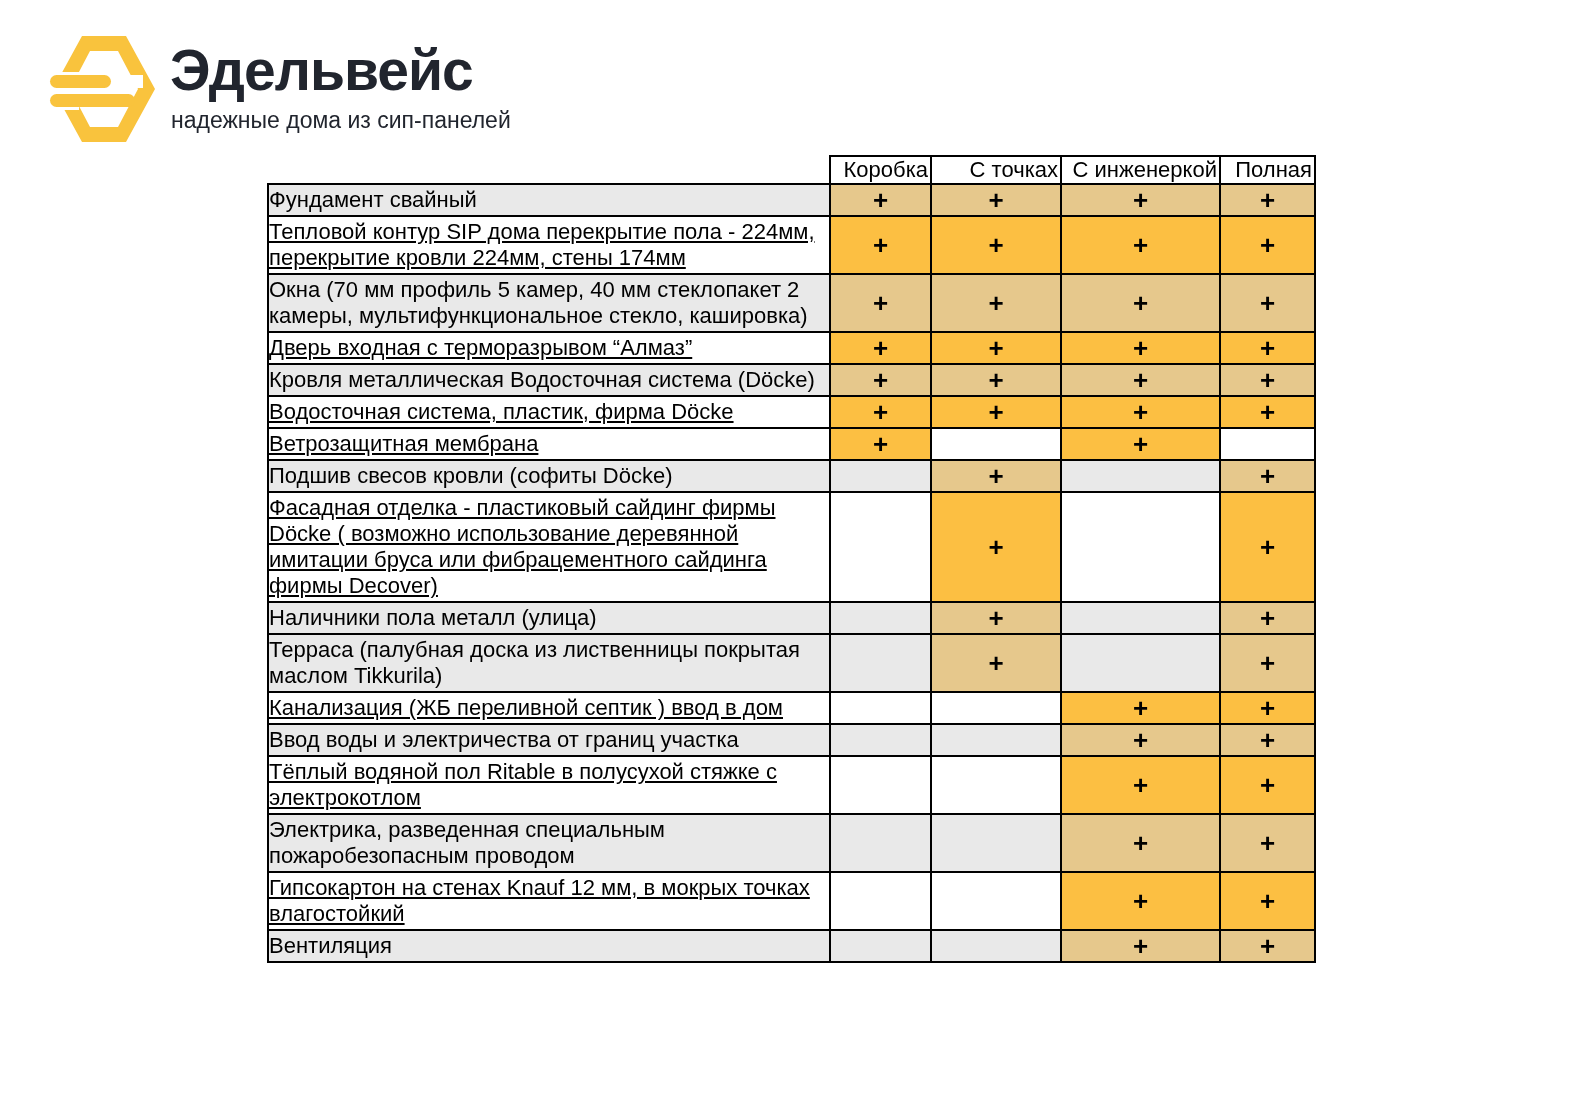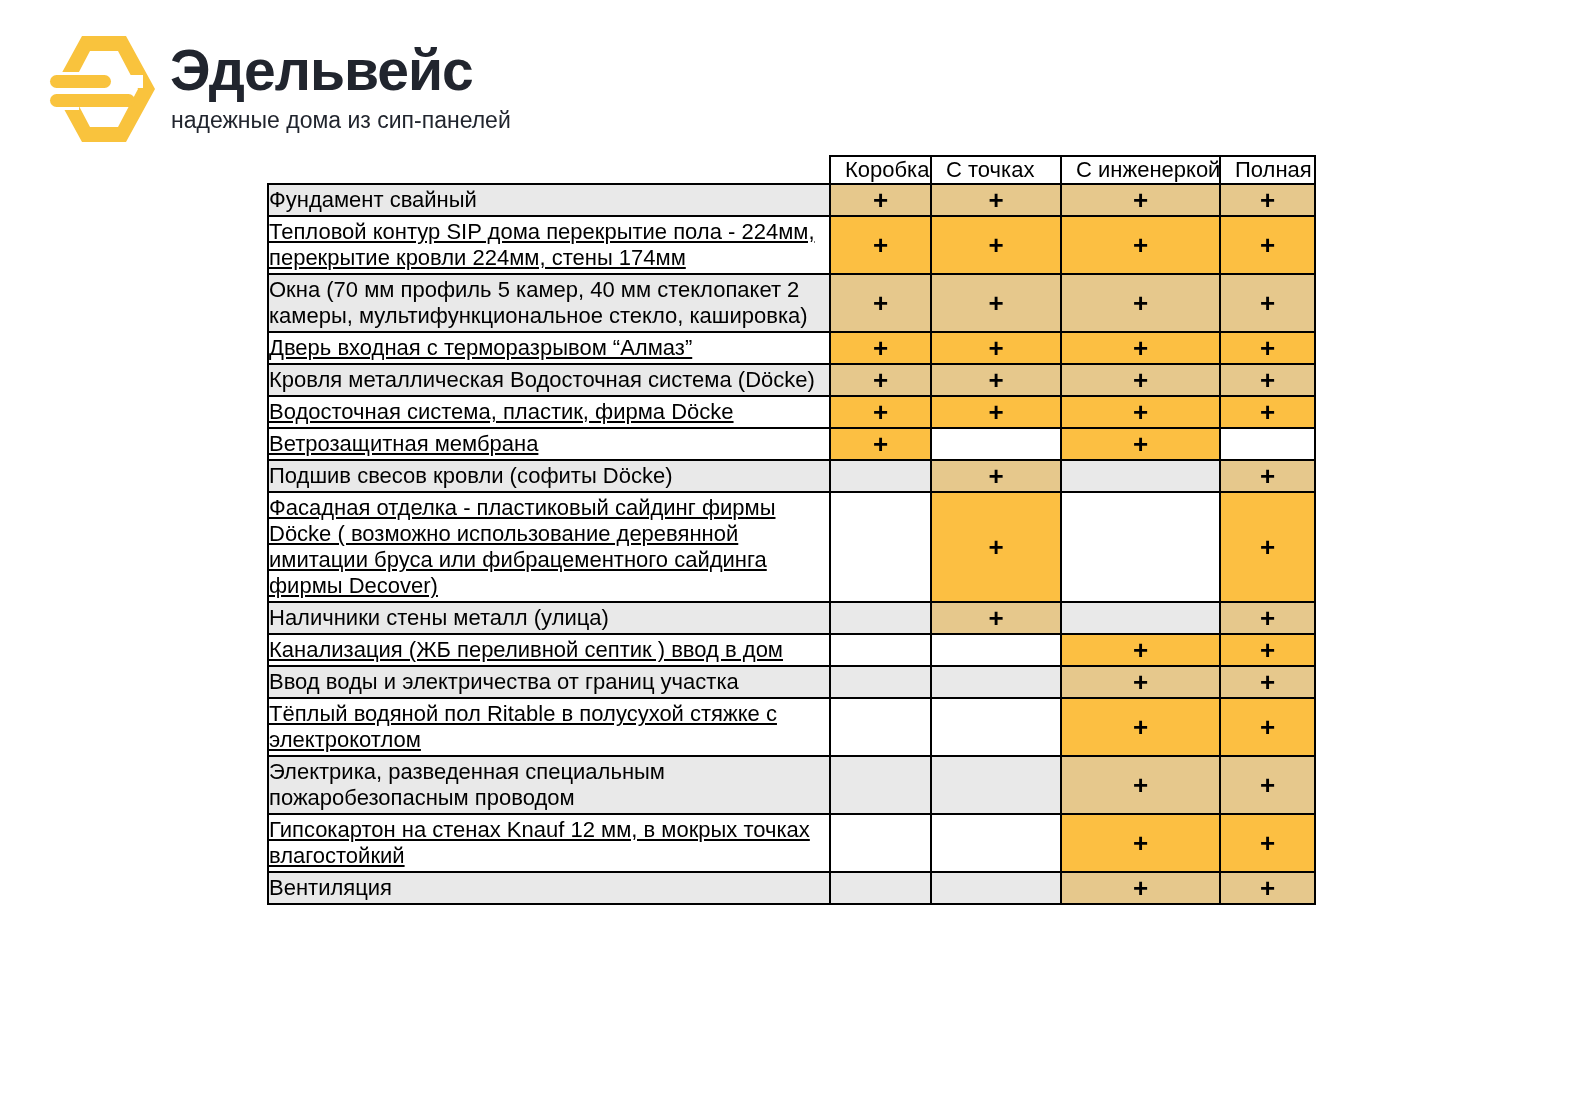--- a/index.html
+++ b/index.html
@@ -33,22 +33,22 @@
   }
   table.cmp th, table.cmp td {
     border: 2px solid var(--border, #000);
     font-size: 22px;
     line-height: 26px;
     vertical-align: middle;
   }
   table.cmp th {
     background: #fff;
     font-weight: 400;
-    text-align: left;
-    padding: 0 14px;
+    text-align: right;
+    padding: 0 2px;
     height: 24px;
     white-space: nowrap;
     overflow: hidden;
   }
   table.cmp td.spacer { border: none; background: transparent; }
   table.cmp td.label {
     text-align: left;
     padding: 2px 0;
   }
   table.cmp td.cell {
@@ -156,21 +156,28 @@
           <td class="cell on">+</td>
         </tr>
         <tr class="odd">
     <td class="label">Фасадная отделка - пластиковый сайдинг фирмы Döcke ( возможно использование деревянной имитации бруса или фибрацементного сайдинга фирмы  Decover)</td>
   <td class="cell off"></td>
           <td class="cell on">+</td>
           <td class="cell off"></td>
           <td class="cell on">+</td>
         </tr>
         <tr class="even">
-    <td class="label">Наличники стены металл (улица)</td>
+    <td class="label">Наличники пола металл (улица)</td>
+  <td class="cell off"></td>
+          <td class="cell on">+</td>
+          <td class="cell off"></td>
+          <td class="cell on">+</td>
+        </tr>
+        <tr class="even">
+    <td class="label">Терраса (палубная доска из лиственницы покрытая маслом Tikkurila)</td>
   <td class="cell off"></td>
           <td class="cell on">+</td>
           <td class="cell off"></td>
           <td class="cell on">+</td>
         </tr>
         <tr class="odd">
     <td class="label">Канализация (ЖБ переливной септик ) ввод в дом</td>
   <td class="cell off"></td>
           <td class="cell off"></td>
           <td class="cell on">+</td>

